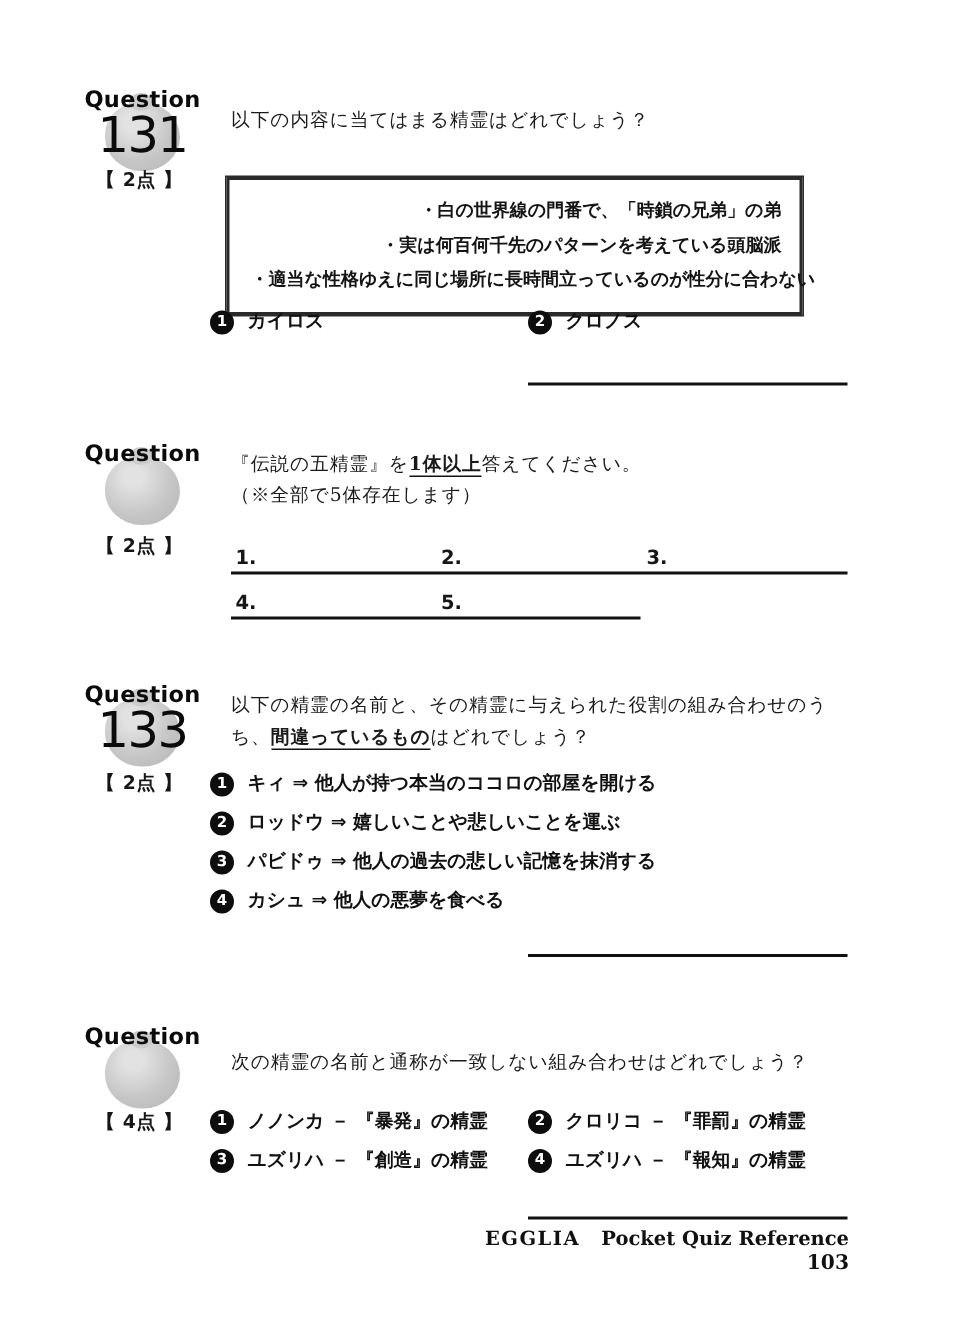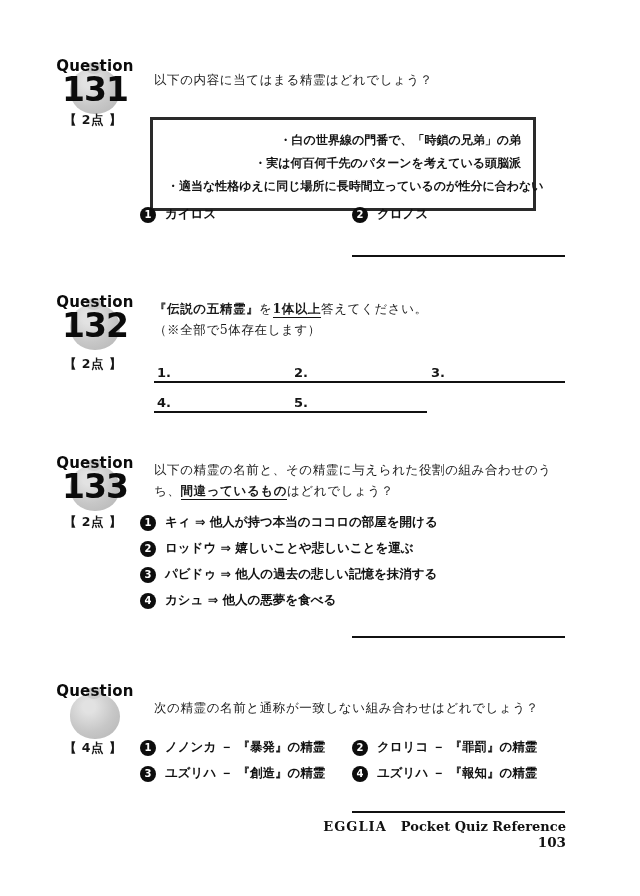--- a/index.html
+++ b/index.html
@@ -18,35 +18,35 @@
   }
   .mascot::after{
     content:"";position:absolute;left:16px;top:-6px;width:16px;height:12px;
     border-radius:50%;background:#cccccc;
   }
   .qword{
     position:relative;font-weight:800;font-size:15px;letter-spacing:.2px;
     line-height:17px;color:#0b0b0b;
   }
   .qnum{
-    position:relative;font-weight:700;font-size:33px;line-height:30px;
+    position:relative;font-weight:400;font-size:33px;line-height:30px;
     letter-spacing:-1px;color:#0b0b0b;
   }
 
   .points{
     position:absolute;font-size:12.5px;font-weight:600;color:#161616;
     letter-spacing:.5px;
   }
 
   
   .qtext{
     position:absolute;font-family:"DejaVu Serif","Liberation Serif",serif;
     font-size:12.5px;line-height:21px;letter-spacing:.6px;color:#1a1a1a;
   }
-  .bseg{font-weight:700;margin-top:47px;}
+  .bseg{font-weight:400;margin-top:47px;}
   .useg{font-weight:700;border-bottom:1.5px solid #111;padding-bottom:1px;}
 
   
   .hintbox{position:absolute;border:1px solid #2a2a2a;padding:0;background:#fff;text-align:right;}
   .hintbox-inner{border:2px solid #2a2a2a;padding:9px 12px 10px 14px;}
   .hint{
     font-size:12px;font-weight:600;line-height:23px;white-space:nowrap;color:#141414;
   }
 
   
@@ -114,21 +114,20 @@
   <div class="opt" style="left:352px;top:206px;">
     <span class="circ">2</span>
     <span>クロノス</span>
   </div>
 
   <div class="ansline" style="left:352px;top:255px;width:213px;"></div>
 
   <div class="qbadge" style="left:55px;top:294px;">
     <div class="mascot"></div>
     <div class="qword">Question</div>
-    <div class="qnum">132</div>
   </div>
   <div class="points" style="left:64px;top:356px;">【 2点 】</div>
 
 
   <div class="qtext" style="left:154px;top:298px;width:420px;">
     <span class="bseg">『伝説の五精霊』</span><span>を</span><span class="useg">1体以上</span><span>答えてください。</span>
     <div>（※全部で5体存在します）</div>
   </div>
 
   <div class="blankrow" style="left:154px;top:364px;width:411px;height:17px;">

